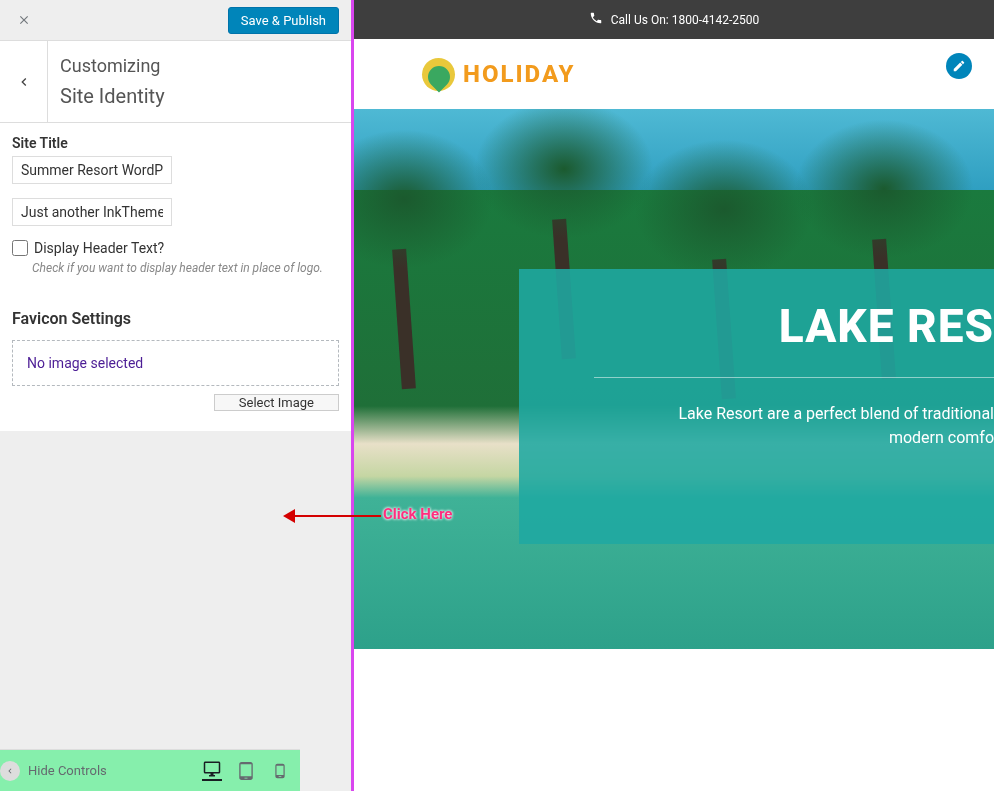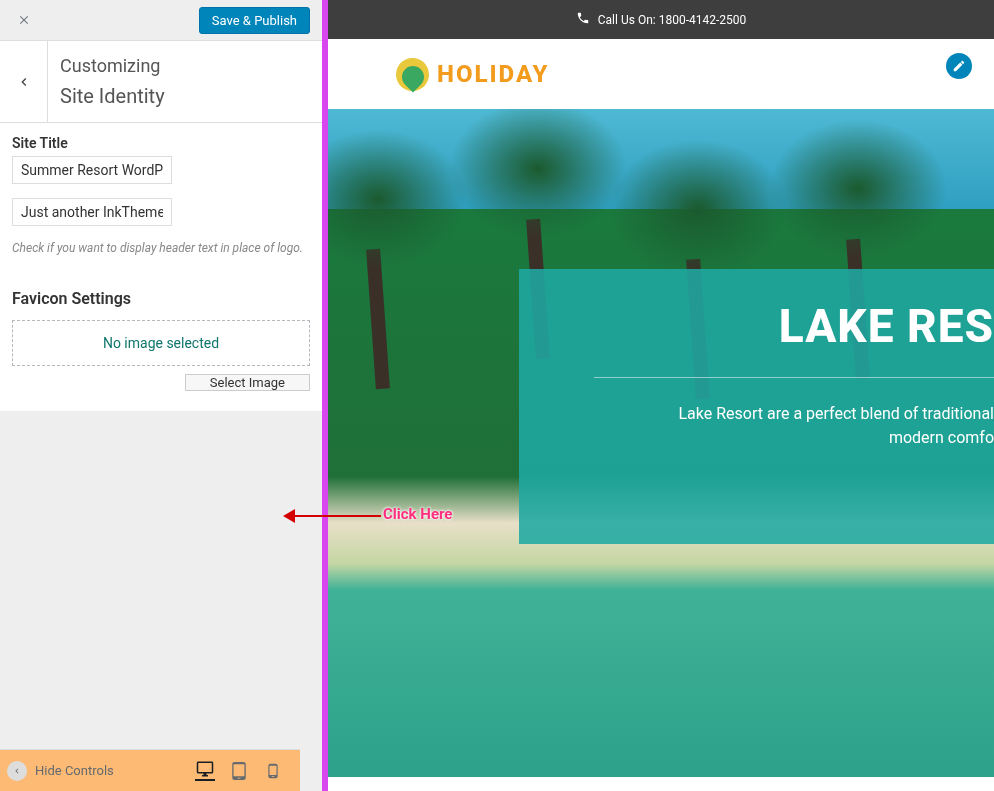--- a/index.html
+++ b/index.html
@@ -1,66 +1,66 @@
 <!DOCTYPE html>
 <html><head>
 <meta charset="utf-8">
 <style>
 * { margin: 0; padding: 0; box-sizing: border-box; font-family: -apple-system, BlinkMacSystemFont, "Segoe UI", Roboto, sans-serif; }
 body { width: 994px; height: 791px; overflow: hidden; position: relative; background: #fff; }
 
-.customizer { width: 328px; height: 100%; float: left; background: #eee; border-right: 6px solid #d946ef; position: relative; }
+.customizer { width: 354px; height: 100%; float: left; background: #eee; border-right: 3px solid #d946ef; position: relative; }
 .cust-header { height: 41px; background: #eee; border-bottom: 1px solid #ddd; display: flex; align-items: center; padding: 0 12px; }
 .close-btn { width: 24px; height: 24px; display: flex; align-items: center; justify-content: center; cursor: pointer; color: #72777c; font-size: 18px; }
 .spacer { flex: 1; }
 .save-publish { background: #0085ba; color: #fff; border: 1px solid #0073aa; padding: 5px 12px; font-size: 13px; border-radius: 3px; cursor: pointer; }
 
 .cust-title-row { display: flex; background: #fff; border-bottom: 1px solid #ddd; }
 .back-btn { width: 48px; display: flex; align-items: center; justify-content: center; cursor: pointer; color: #444; border-right: 1px solid #ddd; }
 .back-btn svg { width: 16px; height: 16px; }
 .cust-title-text { padding: 14px 12px; flex: 1; }
 .customizing-label { font-size: 18px; color: #555; }
 .section-title { font-size: 20px; color: #555; font-weight: 400; margin-top: 8px; }
 
 .cust-body { background: #fff; padding: 12px 12px 20px 12px; }
 .field-group { margin-bottom: 14px; }
 .field-label { font-size: 14px; color: #333; font-weight: 600; display: block; margin-bottom: 5px; }
 .text-input { width: 160px; padding: 5px 8px; border: 1px solid #ddd; font-size: 14px; color: #333; background: #fff; }
 .checkbox-row { display: flex; align-items: center; margin-top: 6px; }
 .checkbox-row input { width: 16px; height: 16px; margin-right: 6px; }
 .checkbox-label { font-size: 14px; color: #333; }
-.help-text { font-size: 12px; color: #888; font-style: italic; margin-top: 4px; line-height: 1.4; }
+.help-text { font-size: 12px; color: #888; font-style: italic; margin-top: 4px; line-height: 1.4; margin-left: 20px; }
 
 .favicon-section { margin-top: 32px; }
 .favicon-heading { font-size: 16px; font-weight: 600; color: #333; margin-bottom: 8px; }
 
-.image-dropzone { border: 1px dashed #b4b9be; padding: 14px; text-align: center; color: #0f766e; font-size: 14px; margin-top: 12px; }
+.image-dropzone { border: 1px dashed #b4b9be; padding: 14px; text-align: left; color: #4c1d95; font-size: 14px; margin-top: 12px; }
 .select-image-row { text-align: right; margin-top: 6px; }
 .select-image-btn { background: #f7f7f7; border: 1px solid #ccc; padding: 0 24px; font-size: 13px; cursor: pointer; color: #333; }
 
-.cust-footer { position: absolute; bottom: 0; left: 0; width: 300px; height: 42px; background: #fdba74; border-top: 1px solid #ddd; display: flex; align-items: center; padding: 0 7px; }
+.cust-footer { position: absolute; bottom: 0; left: 0; width: 300px; height: 42px; background: #86efac; border-top: 1px solid #ddd; display: flex; align-items: center; padding: 0 0; }
 .collapse-btn { display: flex; align-items: center; cursor: pointer; color: #656a6f; font-size: 13px; }
 .collapse-circle { width: 20px; height: 20px; border-radius: 50%; background: #ddd; display: flex; align-items: center; justify-content: center; margin-right: 8px; }
 .collapse-circle svg { width: 10px; height: 10px; }
 .device-btns { margin-left: auto; display: flex; gap: 14px; padding-right: 10px; }
 .device-btn { width: 20px; height: 20px; display: flex; align-items: center; justify-content: center; cursor: pointer; color: #656a6f; }
 .device-btn.active { color: #191e23; border-bottom: 2px solid #191e23; padding-bottom: 2px; }
 
 .preview { margin-left: 300px; height: 100%; position: relative; overflow: hidden; background: #fff; }
 .topbar { height: 39px; background: #3e3e3e; color: #fff; display: flex; align-items: center; justify-content: center; font-size: 12px; }
 .phone-icon { margin-right: 8px; }
 .site-header { height: 70px; background: #fff; display: flex; align-items: center; padding: 0 68px; position: relative; }
 .logo { display: flex; align-items: center; }
 .logo-circle { width: 33px; height: 33px; border-radius: 50%; background: #e9c83b; position: relative; margin-right: 8px; display:flex; align-items:center; justify-content:center; }
 .logo-circle::after { content:''; width: 22px; height: 22px; background: #3aa860; border-radius: 50% 50% 0 50%; transform: rotate(45deg); position:absolute; bottom:3px; }
 .logo-text { font-size: 24px; font-weight: 800; color: #f29b1d; letter-spacing: 2px; }
 .edit-badge { position: absolute; right: 22px; top: 14px; width: 26px; height: 26px; border-radius: 50%; background: #0085ba; display: flex; align-items: center; justify-content: center; cursor: pointer; }
 .edit-badge svg { width: 14px; height: 14px; fill: #fff; }
 
-.hero { position: relative; height: 668px; background: linear-gradient(to bottom, #4fb9d4 0%, #2f9fc1 15%, #1a7a3e 15%, #1f6f38 55%, #e8e0c8 62%, #c5d6a3 68%, #3fb297 72%, #2da18a 100%); overflow: hidden; }
+.hero { position: relative; height: 540px; background: linear-gradient(to bottom, #4fb9d4 0%, #2f9fc1 15%, #1a7a3e 15%, #1f6f38 55%, #e8e0c8 62%, #c5d6a3 68%, #3fb297 72%, #2da18a 100%); overflow: hidden; }
 .palm { position:absolute; width: 180px; height: 260px; }
 .palm::before { content:''; position:absolute; bottom:0; left:50%; width:14px; height:140px; background:#3a3028; transform:translateX(-50%) rotate(-4deg); }
 .palm::after { content:''; position:absolute; top:0; left:0; right:0; height:140px; background: radial-gradient(ellipse at center, #1b5a2e 0%, transparent 70%); }
 .p1{ left:-40px; top:20px; } .p2{ left:120px; top:-10px; } .p3{ left:280px; top:30px; } .p4{ left:440px; top:10px; }
 
 .hero-overlay { position: absolute; right: 0; top: 160px; width: 475px; height: 275px; background: rgba(31,168,162,0.88); padding: 30px 0 30px 30px; color: #fff; }
 .hero-title { font-size: 46px; font-weight: 800; text-align: right; letter-spacing: 1px; white-space: nowrap; }
 .hero-divider { border: none; border-top: 1px solid rgba(255,255,255,0.5); margin: 24px 0 24px 45px; }
 .hero-sub { font-size: 16px; text-align: right; line-height: 1.5; white-space: nowrap; padding-left: 30px; }
 
@@ -99,20 +99,24 @@
     <div class="field-group">
       <label class="field-label">Site Title</label>
       <input type="text" class="text-input" value="Summer Resort WordPre" style="">
     </div>
 
     <div class="field-group">
       <input type="text" class="text-input" value="Just another InkThemes" style="">
     </div>
 
     <div class="field-group">
+      <div class="checkbox-row">
+        <input type="checkbox" style="">
+        <span class="checkbox-label">Display Header Text?</span>
+      </div>
       <div class="help-text">Check if you want to display header text in place of logo.</div>
     </div>
 
     <div class="favicon-section">
       <div class="favicon-heading">Favicon Settings</div>
       <div class="image-dropzone">No image selected</div>
       <div class="select-image-row">
         <button class="select-image-btn">Select Image</button>
       </div>
     </div>

